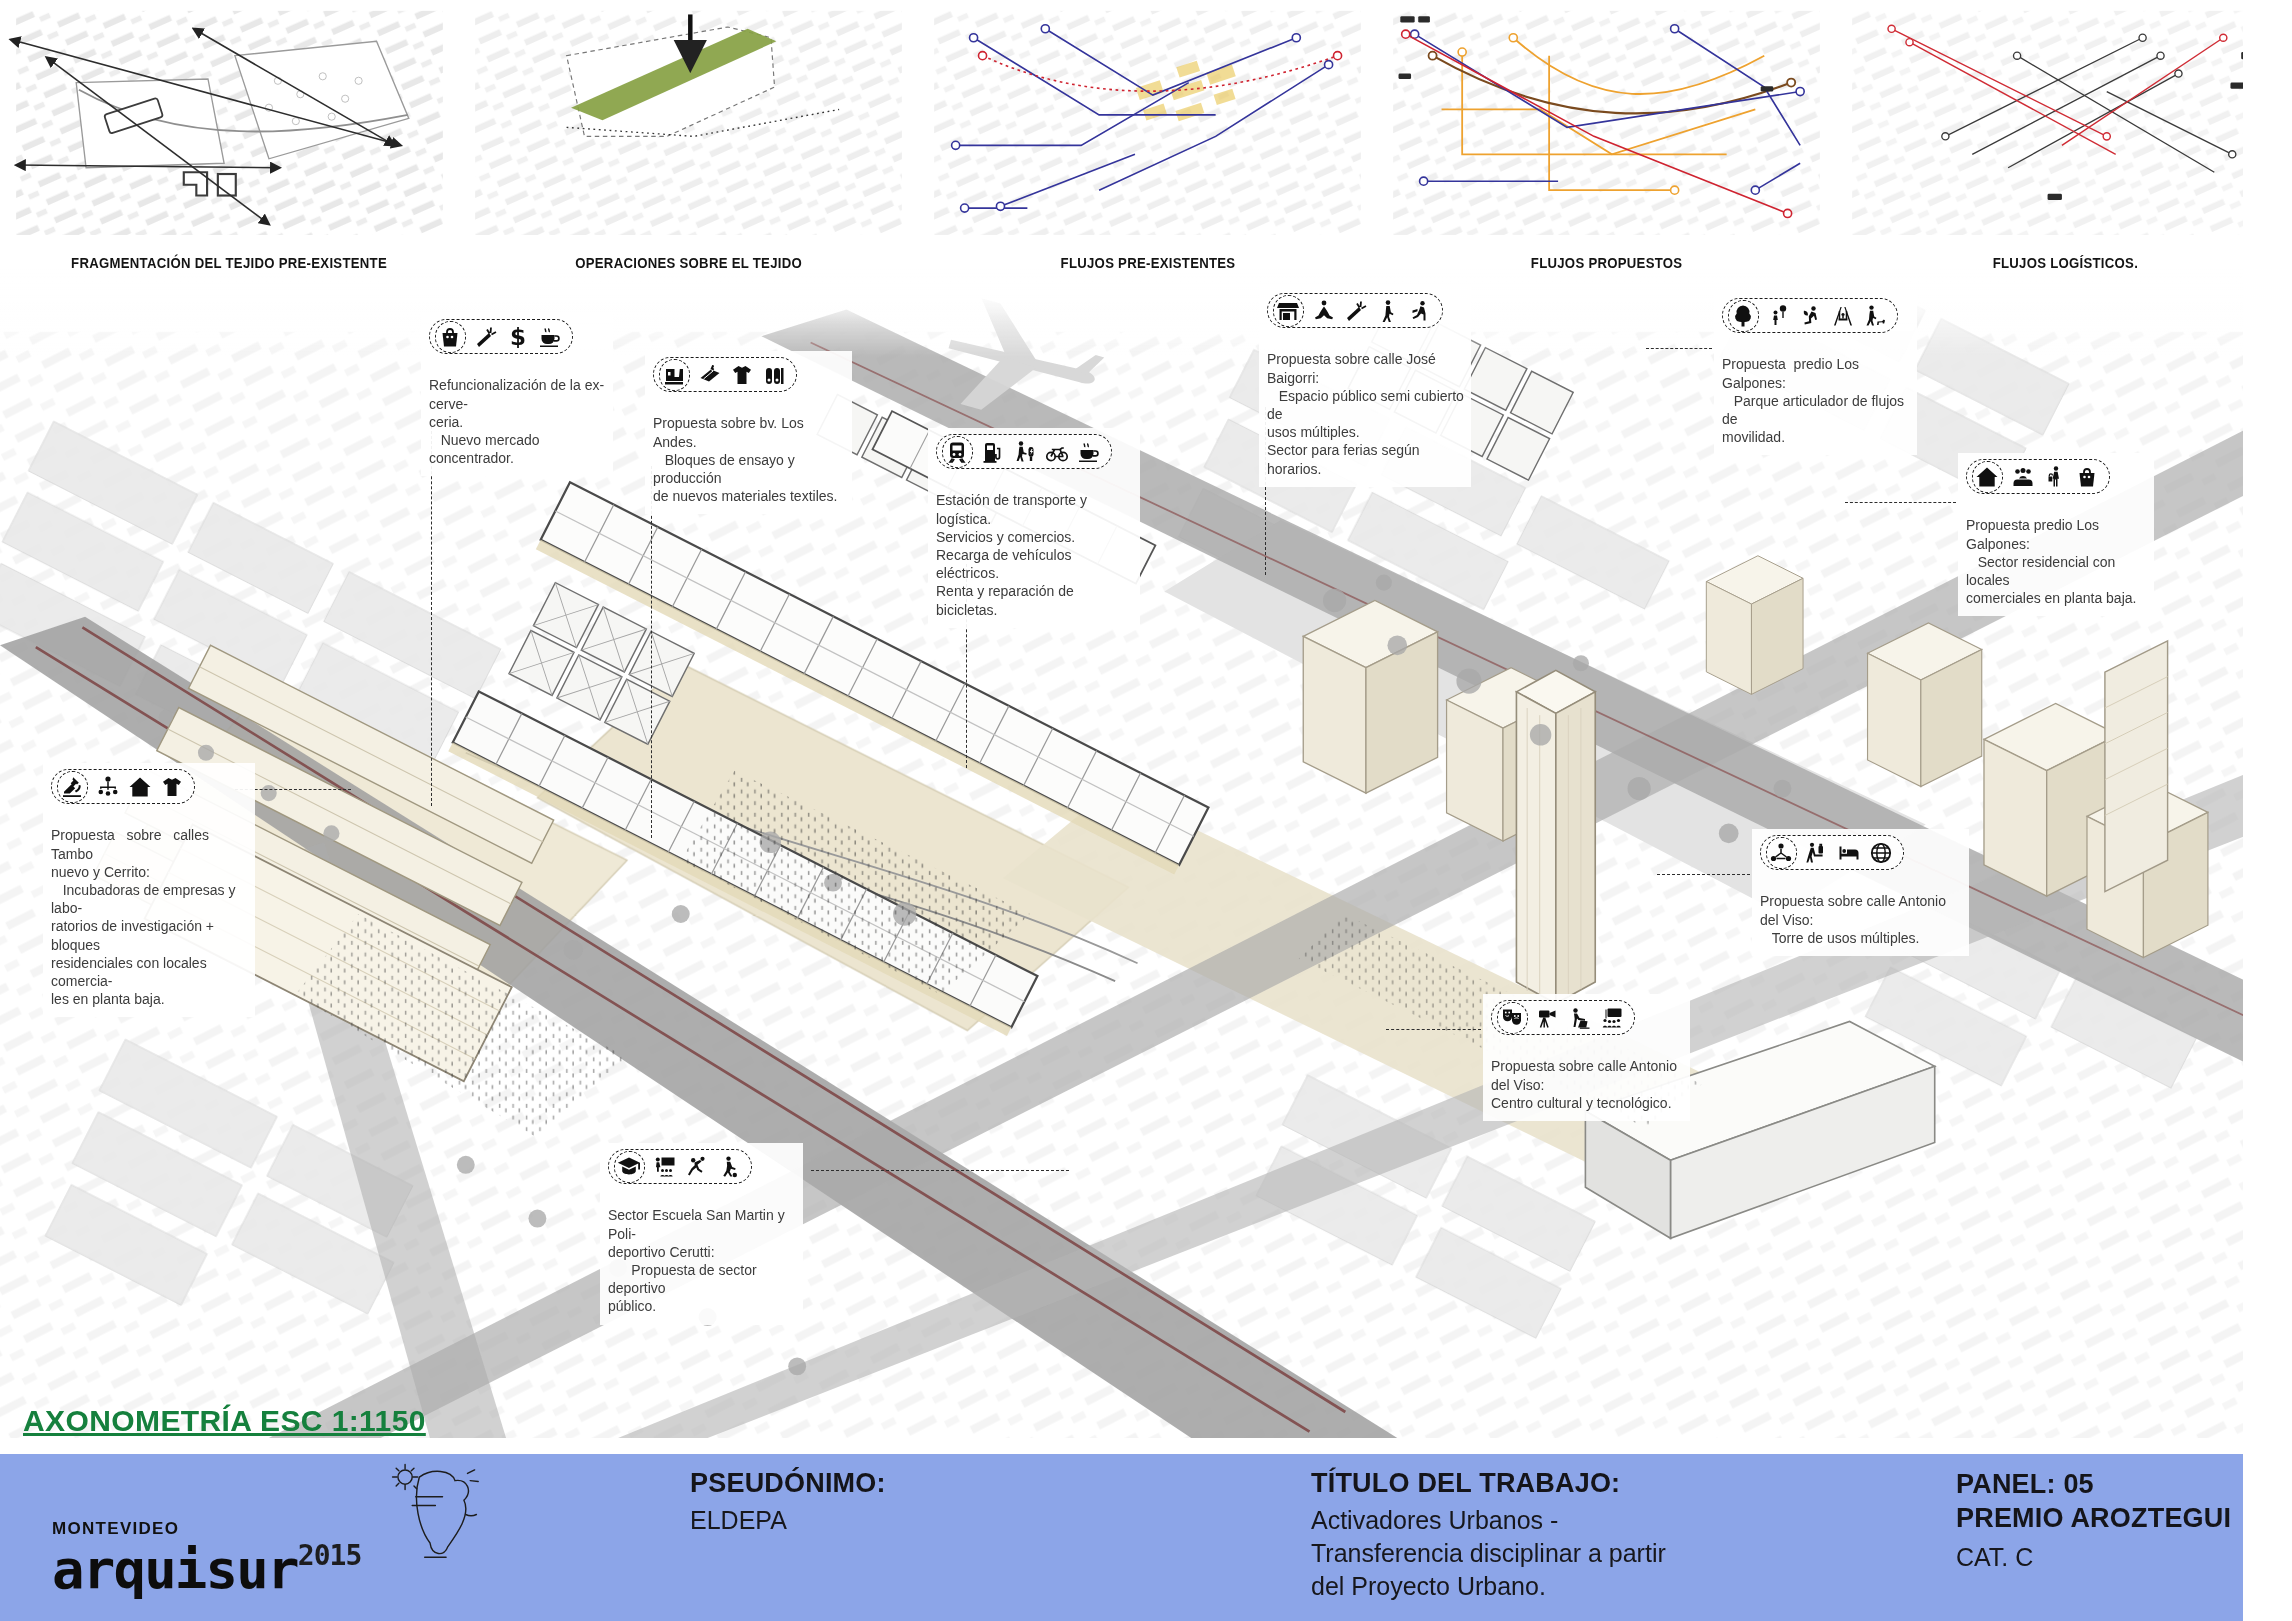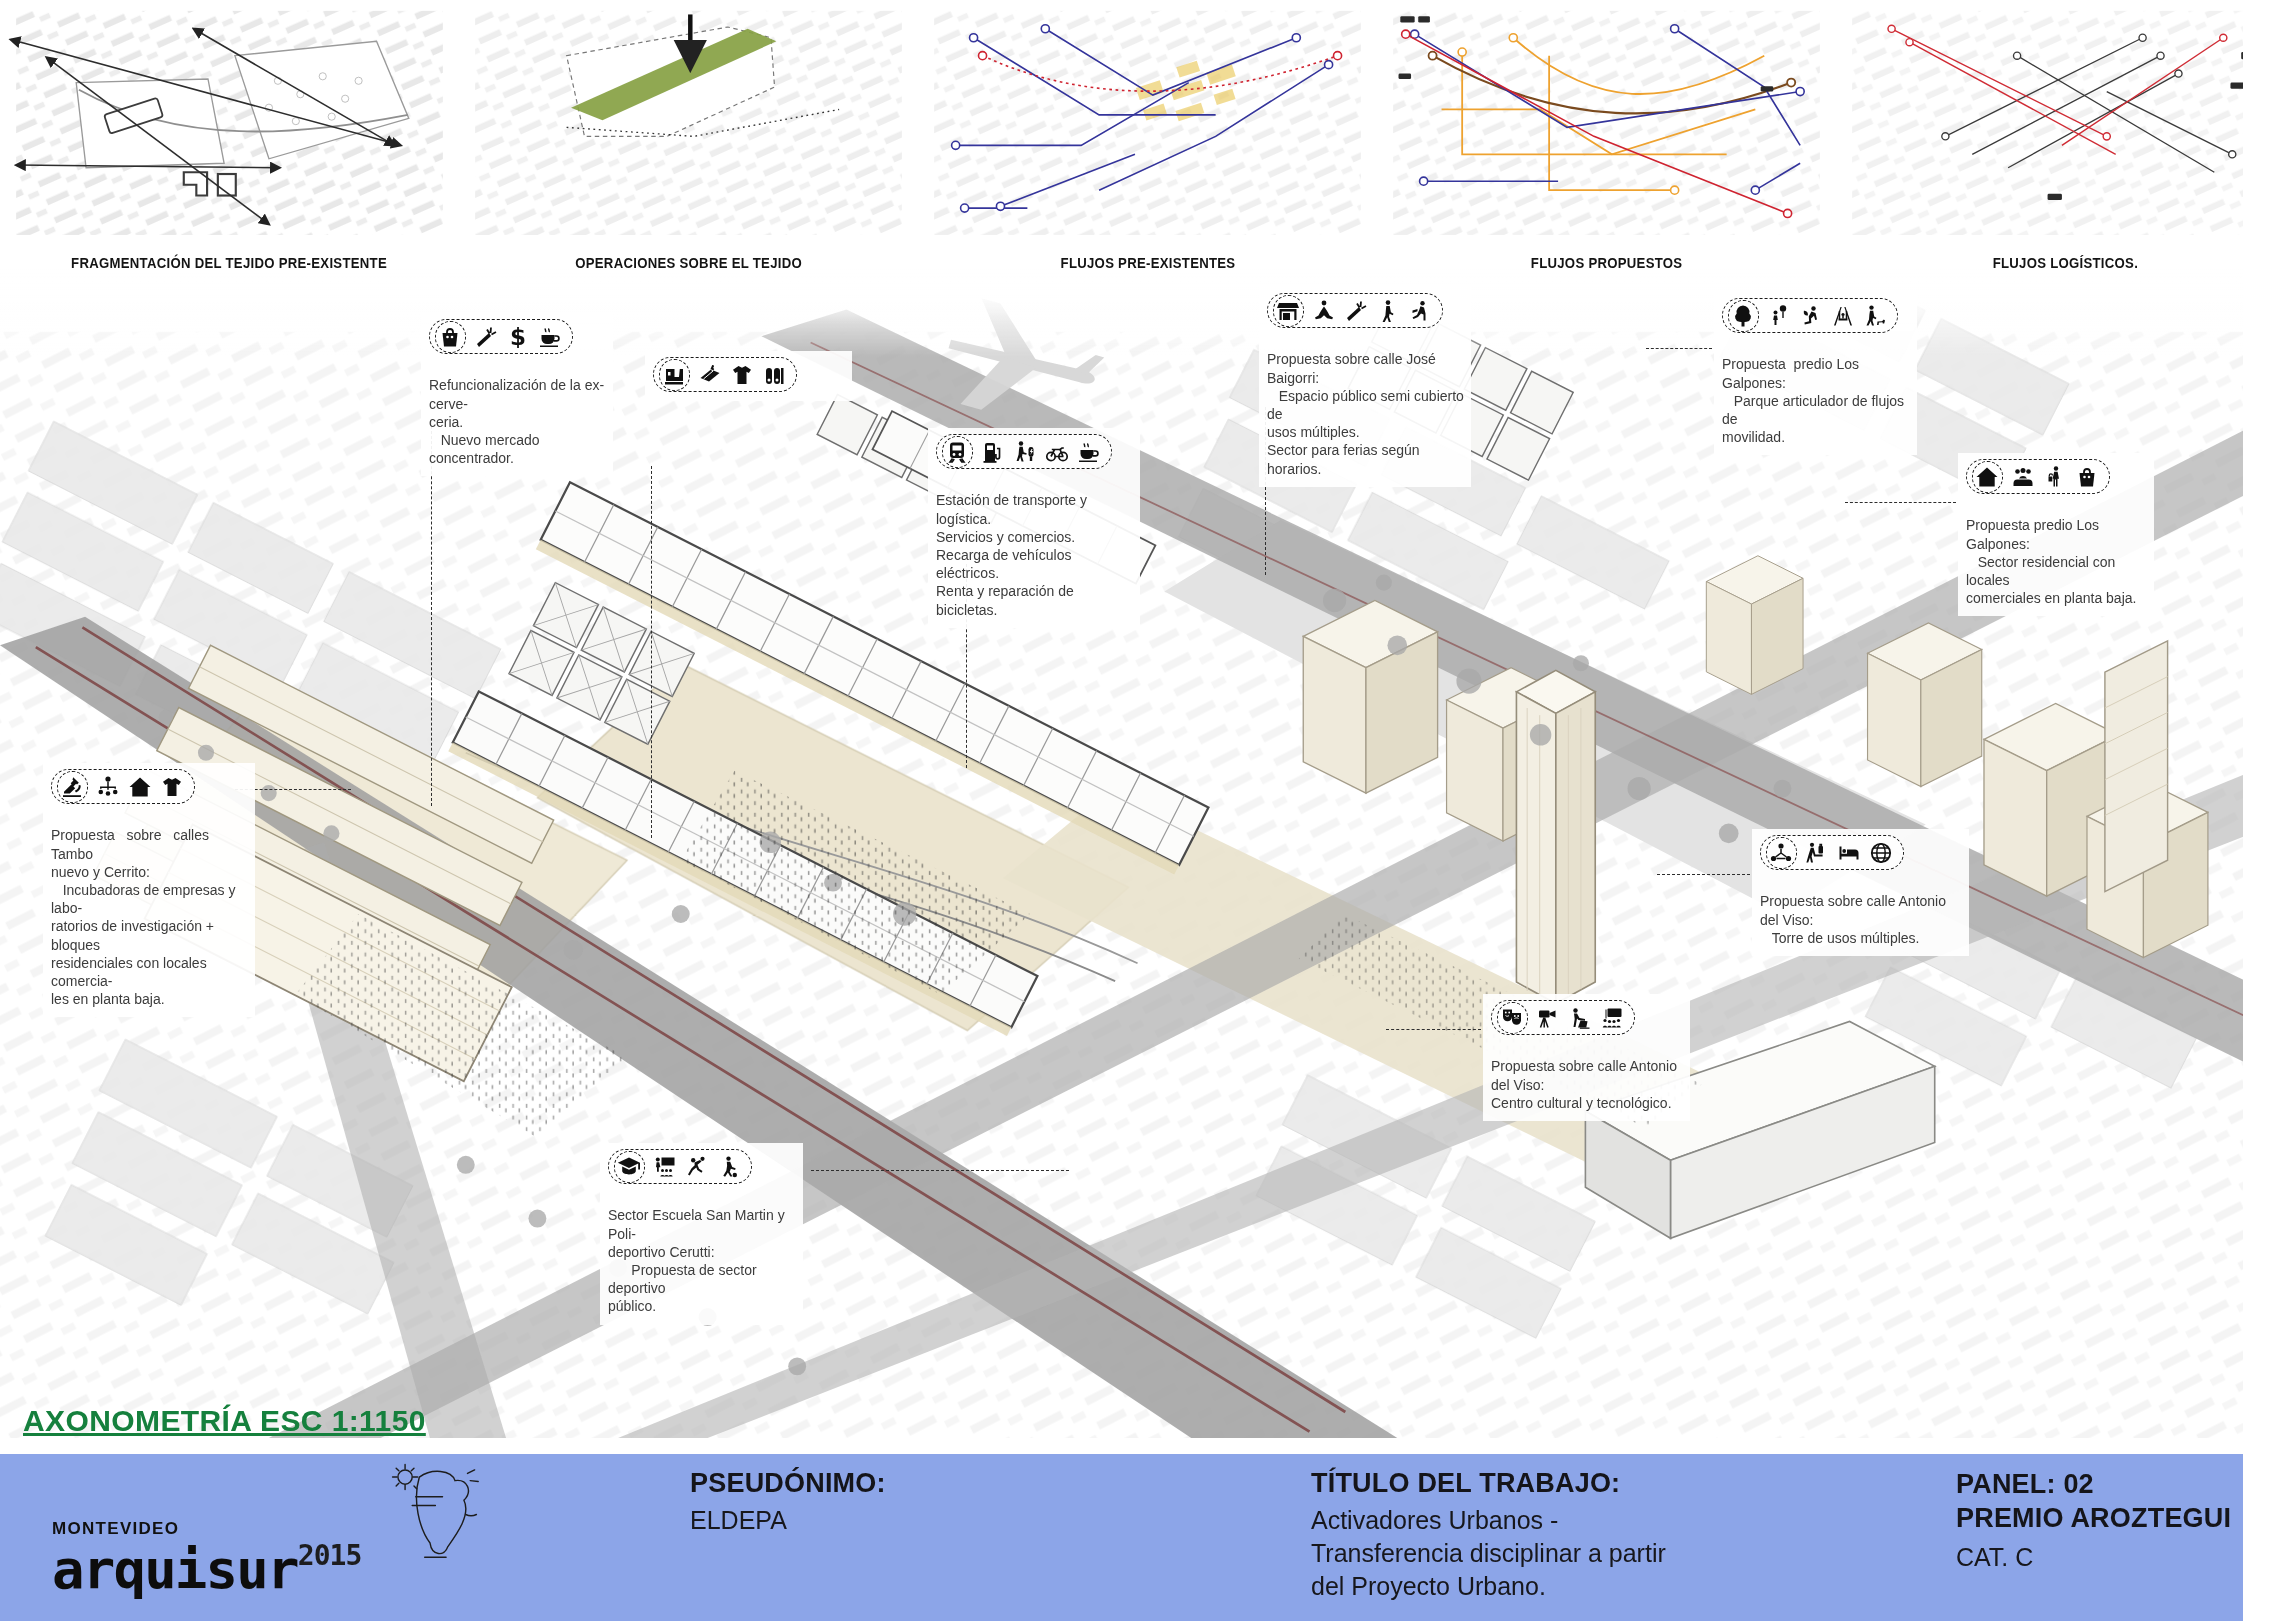--- a/index.html
+++ b/index.html
@@ -665,21 +665,21 @@
       <div class="flabel">PSEUDÓNIMO:</div>
       <div class="fvalue">ELDEPA</div>
     </div>
     <div class="fblock" id="f-title">
       <div class="flabel">TÍTULO DEL TRABAJO:</div>
       <div class="fvalue" id="title-lines">Activadores Urbanos -
 Transferencia disciplinar a partir
 del Proyecto Urbano.</div>
     </div>
     <div class="fblock" id="f-panel">
-      <div class="flabel">PANEL: 02</div>
+      <div class="flabel">PANEL: 05</div>
       <div class="flabel">PREMIO AROZTEGUI</div>
       <div class="fvalue">CAT. C</div>
     </div>
   </div>
 <div class="callout" style="left: 421px; top: 313px; width: 177px;"><div class="capsule">
         <span class="cicon ringed">
           <svg viewBox="0 0 24 24">
             <use href="#i-grocery-bag"></use>
           </svg>
         </span>
@@ -716,21 +716,23 @@
         <span class="cicon">
           <svg viewBox="0 0 24 24">
             <use href="#i-tshirt"></use>
           </svg>
         </span>
         <span class="cicon">
           <svg viewBox="0 0 24 24">
             <use href="#i-fabric-rolls"></use>
           </svg>
         </span>
-      </div></div>
+      </div><div class="ctext">Propuesta sobre bv. Los Andes.
+   Bloques de ensayo y producción
+de nuevos materiales textiles.</div></div>
     <div class="leader v" style="left: 651px; top: 466px; height: 372px;"></div>
     <div class="callout" style="left: 928px; top: 428px; width: 197px;"><div class="capsule">
         <span class="cicon ringed">
           <svg viewBox="0 0 24 24">
             <use href="#i-train"></use>
           </svg>
         </span>
         <span class="cicon">
           <svg viewBox="0 0 24 24">
             <use href="#i-ev-charger"></use>

